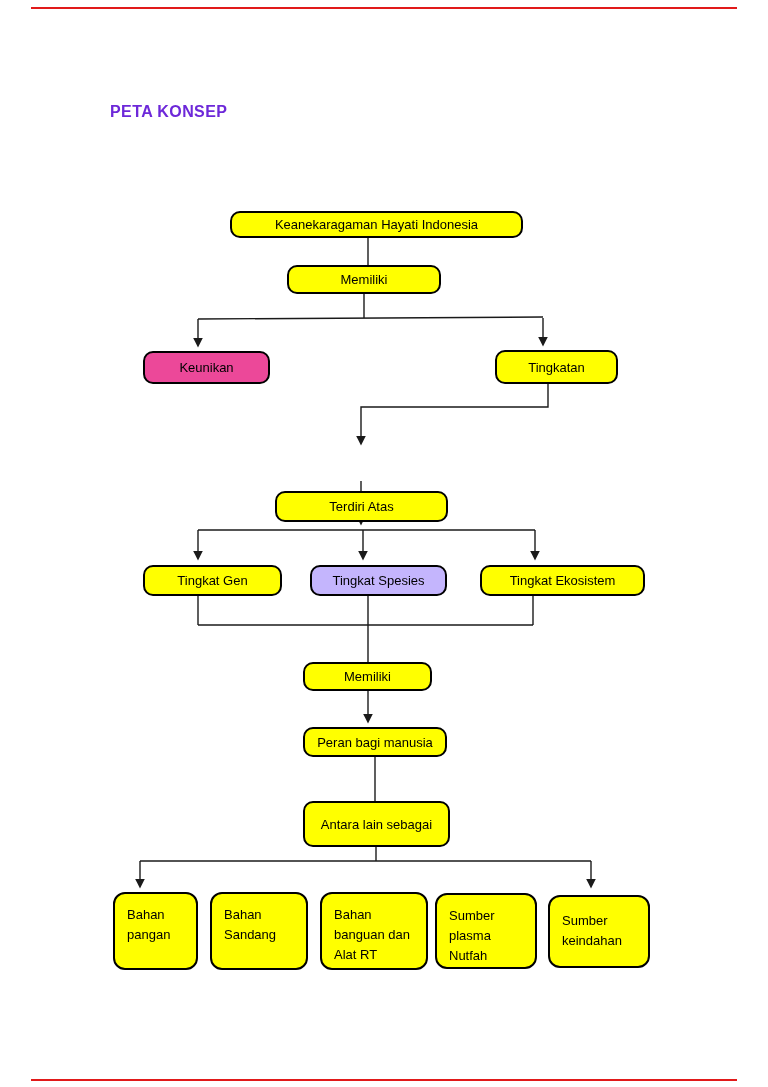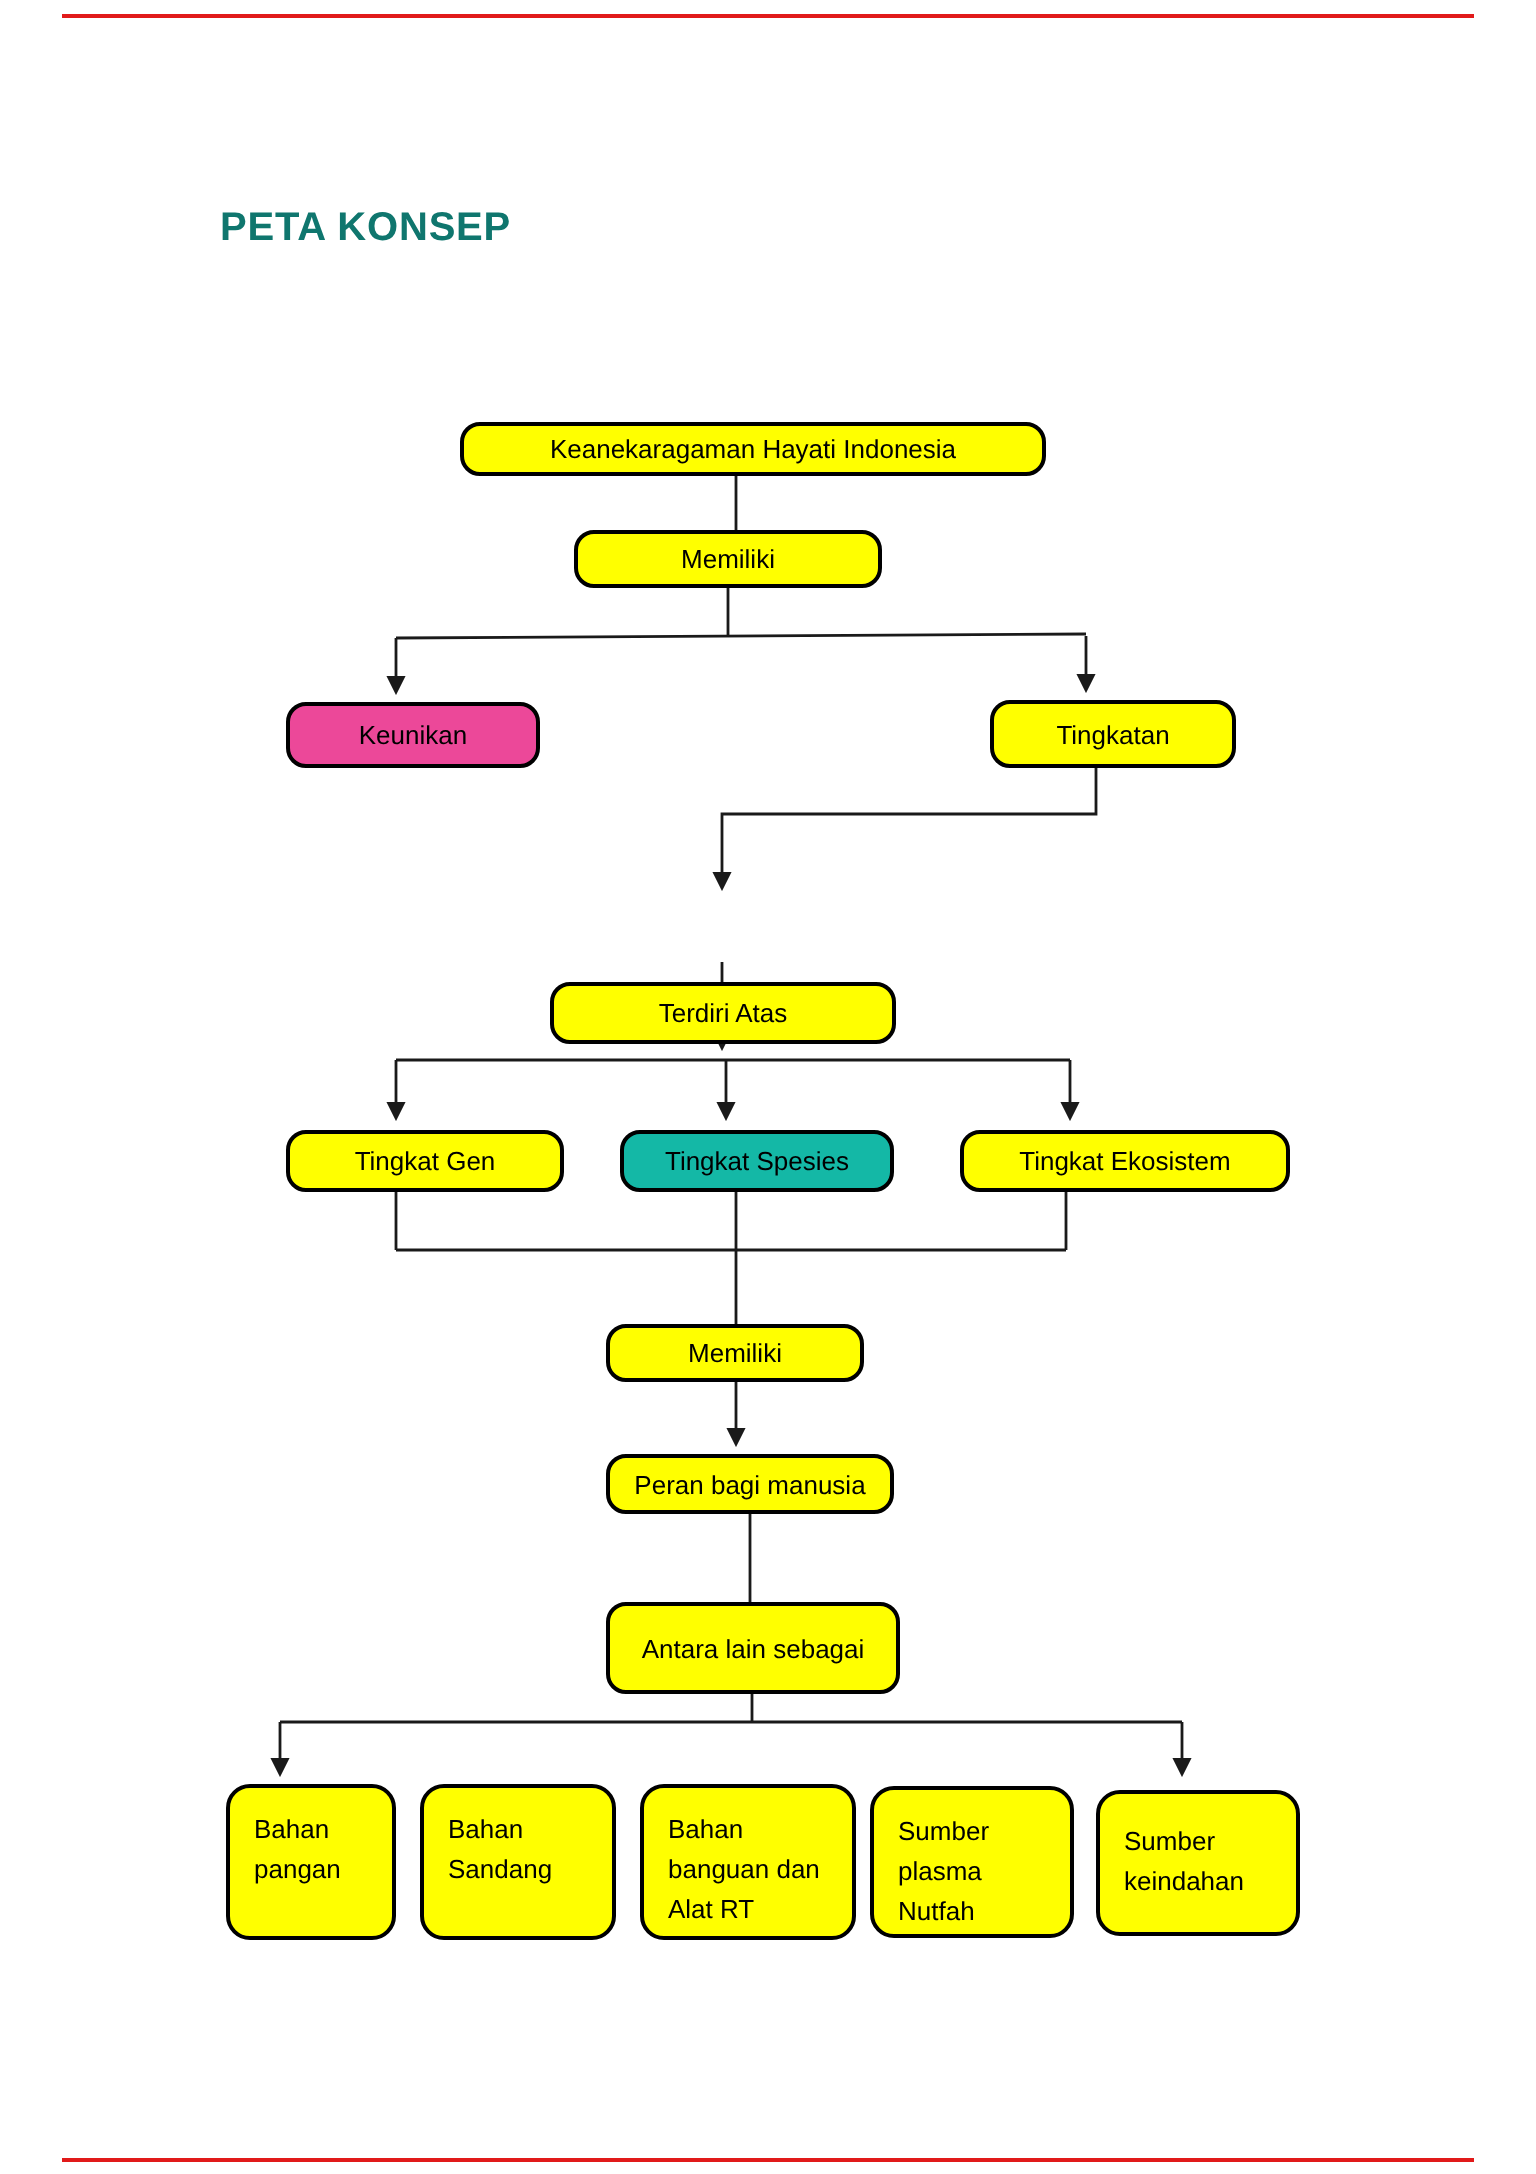--- a/index.html
+++ b/index.html
@@ -8,21 +8,21 @@
     width:768px;height:1087px;
     background:#ffffff;
     font-family:"Liberation Sans",sans-serif;
     overflow:hidden;
   }
   .edge-line{position:absolute;left:31px;right:31px;height:2px;}
   #edge-top{top:7px;}
   #edge-bottom{top:1079px;}
   #doc-title{
     position:absolute;left:110px;top:103px;
-    font-size:20px;font-weight:bold;color:#0f766e;
+    font-size:16px;font-weight:bold;color:#6d28d9;
     letter-spacing:0.4px;
   }
   .node{
     position:absolute;
     background:#ffff00;
     border:2px solid #000000;
     border-radius:10px;
     box-sizing:border-box;
     display:flex;align-items:center;justify-content:center;
     font-size:13px;color:#000000;
@@ -93,21 +93,21 @@
   <div class="node" style="left: 287px; top: 265px; width: 154px; height: 29px; background: rgb(255, 255, 0); border-color: rgb(0, 0, 0);">Memiliki</div>
 
   <div class="node" style="left: 143px; top: 351px; width: 127px; height: 33px; background: #ec4899; border-color: rgb(0, 0, 0);">Keunikan</div>
 
   <div class="node" style="left: 495px; top: 350px; width: 123px; height: 34px; background: rgb(255, 255, 0); border-color: rgb(0, 0, 0);">Tingkatan</div>
 
   <div class="node" style="left: 275px; top: 450px; width: 173px; height: 31px; background: rgb(255, 255, 0); border-color: rgb(0, 0, 0); margin-top: 41px;">Terdiri Atas</div>
 
   <div class="node" style="left: 143px; top: 565px; width: 139px; height: 31px; background: rgb(255, 255, 0); border-color: rgb(0, 0, 0);">Tingkat Gen</div>
 
-  <div class="node" style="left: 310px; top: 565px; width: 137px; height: 31px; background: #14b8a6; border-color: rgb(0, 0, 0);">Tingkat Spesies</div>
+  <div class="node" style="left: 310px; top: 565px; width: 137px; height: 31px; background: #c4b5fd; border-color: rgb(0, 0, 0);">Tingkat Spesies</div>
 
   <div class="node" style="left: 480px; top: 565px; width: 165px; height: 31px; background: rgb(255, 255, 0); border-color: rgb(0, 0, 0);">Tingkat Ekosistem</div>
 
   <div class="node" style="left: 303px; top: 662px; width: 129px; height: 29px; background: rgb(255, 255, 0); border-color: rgb(0, 0, 0);">Memiliki</div>
 
   <div class="node" style="left: 303px; top: 727px; width: 144px; height: 30px; background: rgb(255, 255, 0); border-color: rgb(0, 0, 0);">Peran bagi manusia</div>
 
   <div class="node" style="left: 303px; top: 801px; width: 147px; height: 46px; background: rgb(255, 255, 0); border-color: rgb(0, 0, 0);">Antara lain sebagai</div>
 
   <div class="node leaf" style="left: 113px; top: 892px; width: 85px; height: 78px; background: rgb(255, 255, 0); border-color: rgb(0, 0, 0);">Bahan

